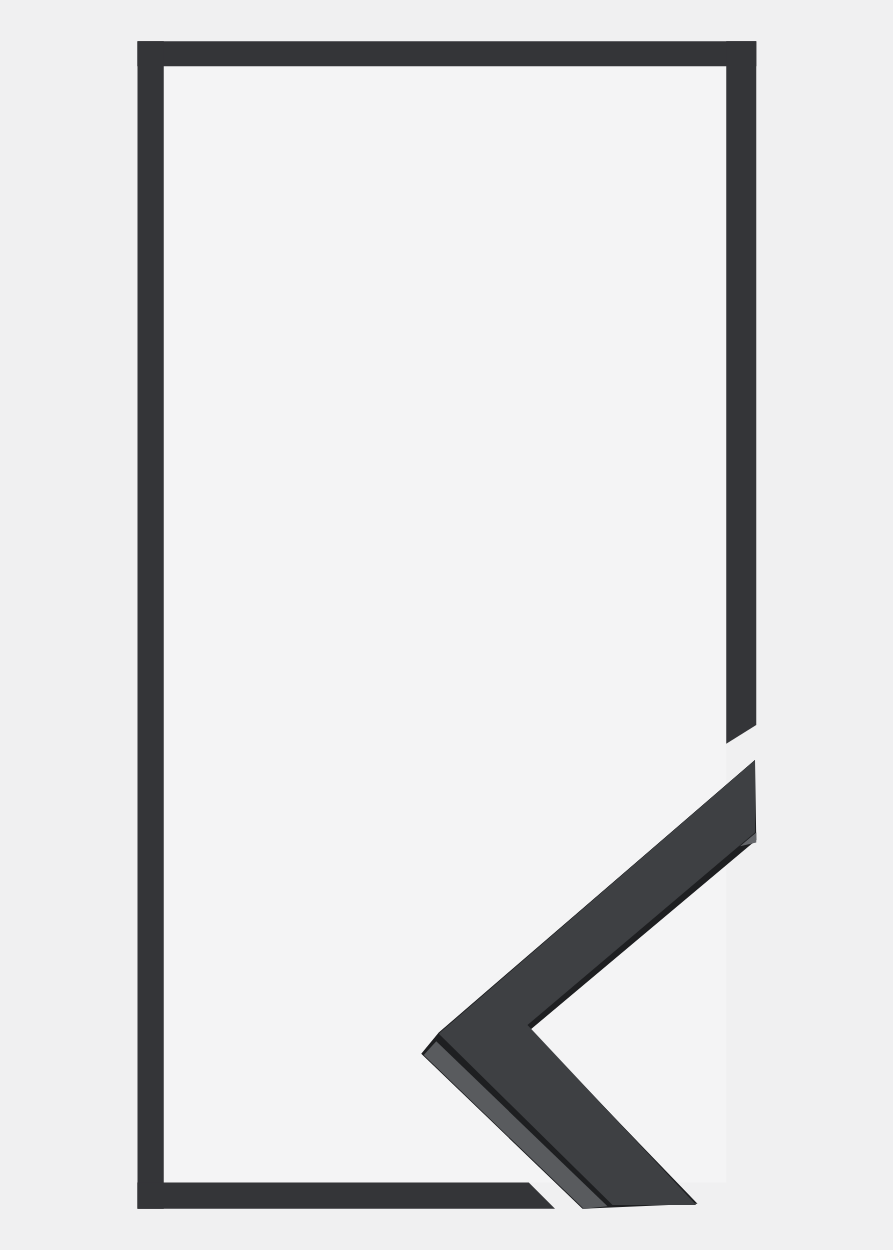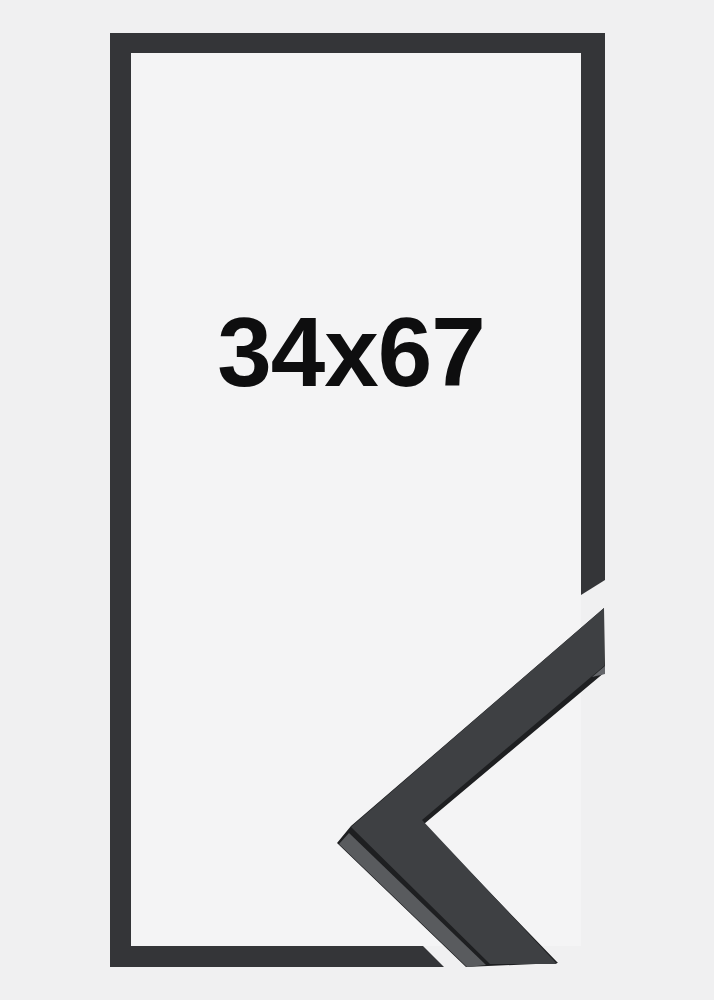--- a/index.html
+++ b/index.html
@@ -64,14 +64,13 @@
       <polygon points="604,608 605,672 424,824 558,963 466,967 337,843 351,826" style="fill:var(--edge_dark)"></polygon>
 
       <polygon points="604,608 604,666 422,820 557,964 490,964 351,827" style="fill:var(--face)"></polygon>
 
       <polygon points="349,833 486,965 467,967 339,844" style="fill:var(--strip_gray)"></polygon>
 
       <polygon points="605,666 605,674 592,677" style="fill:var(--chamfer)"></polygon>
     </g>
   </svg>
 
-  <div class="size-label">34x67</div>
 </div>
 
 </body></html>

